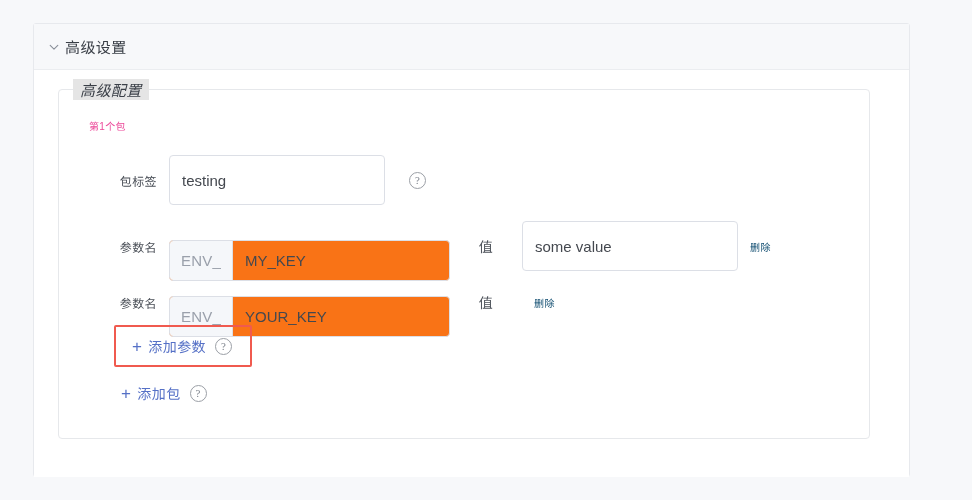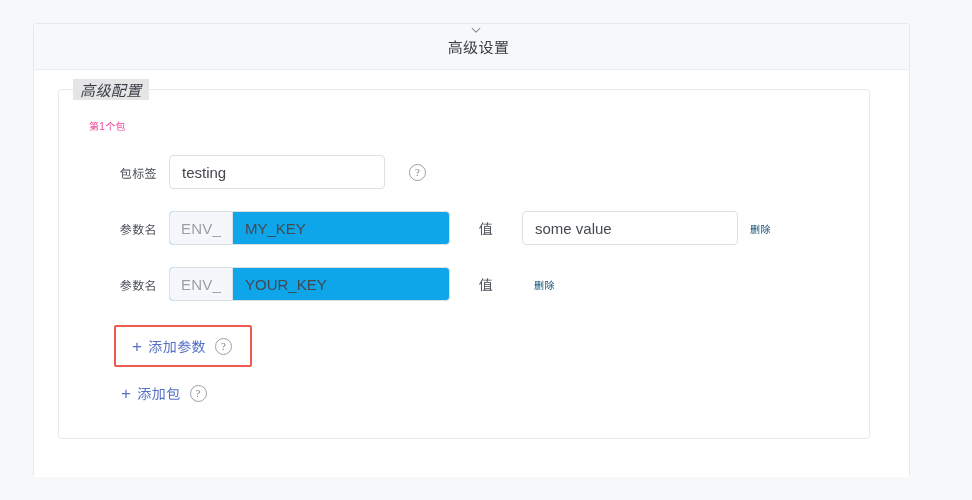--- a/index.html
+++ b/index.html
@@ -33,21 +33,20 @@
 
   .card-header {
     height: 46px;
     background: #f7f8fa;
     border-bottom: 1px solid #ebedf0;
     display: flex;
     align-items: center;
     padding-left: 14px;
     box-sizing: border-box;
     cursor: pointer;
-    flex-direction: column;
   }
   .chevron {
     width: 12px;
     height: 12px;
     margin-right: 5px;
     display: inline-flex;
     align-items: center;
     justify-content: center;
     color: #8a8f99;
     flex: none;
@@ -123,48 +122,49 @@
   .label-val {
     width: 72px;
     text-align: center;
     font-size: 14px;
     color: #4a4f57;
     letter-spacing: .4px;
     flex: none;
   }
 
   .input {
-    height: 34px;
+    height: 50px;
     border: 1px solid #dcdfe6;
     border-radius: 4px;
     background: #fff;
     display: flex;
     align-items: center;
     padding: 0 12px;
     font-size: 15px;
     color: #44484f;
     box-sizing: border-box;
     cursor: text;
     overflow: hidden;
     white-space: nowrap;
   }
   .input-tag  { width: 216px; }
   .input-val  { width: 216px; }
 
   
   .input-group {
     display: flex;
     align-items: stretch;
-    height: 34px;
+    height: 41px;
     width: 281px;
     border: 1px solid #dcdfe6;
     border-radius: 4px;
     overflow: hidden;
-    background: #0ea5e9;
-    box-sizing: border-box;
+    background: #f97316;
+    box-sizing: border-box;
+    margin-top: 29px;
   }
   .input-group .prepend {
     background: #f5f7fa;
     border-right: 1px solid #dcdfe6;
     display: flex;
     align-items: center;
     padding: 0 11px;
     font-size: 15px;
     color: #9aa0ab;
     flex: none;

